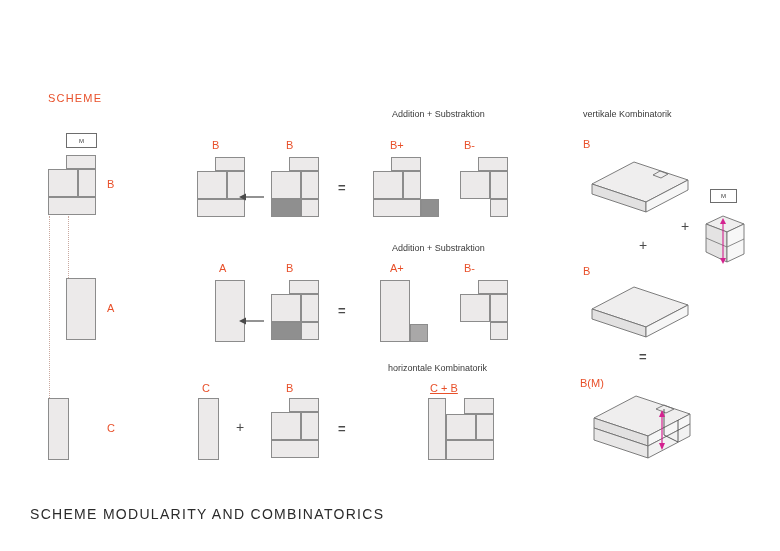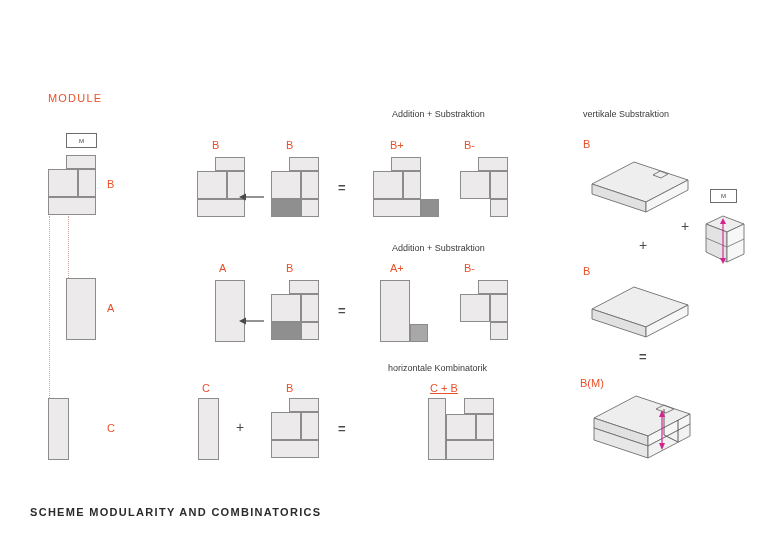--- a/index.html
+++ b/index.html
@@ -28,23 +28,22 @@
     font-size: 11px;
     font-weight: 400;
   }
   .label-dark {
     color: #3a3a3a;
     font-size: 9px;
     font-weight: 400;
   }
   .footer {
     color: #2b2b2b;
-    font-size: 11px;
+    font-size: 14px;
     letter-spacing: 1.3px;
-    font-weight: bold;
   }
   .op {
     color: #4a4a4a;
     font-size: 14px;
     line-height: 1;
     font-weight: 400;
   }
   .op-eq {
     color: #4a4a4a;
     font-size: 13px;
@@ -77,26 +76,26 @@
 
   .dotline {
     position: absolute;
     border-left: 1px dotted #c9a9a0;
   }
   .arrow-left svg, .iso svg { display: block; }
 </style>
 </head>
 <body>
 
-<div class="abs title-red" style="left:48px; top:92px;">MODULE</div>
+<div class="abs title-red" style="left:48px; top:92px;">SCHEME</div>
 
 <div class="abs label-dark" style="left:392px; top:109px;">Addition + Substraktion</div>
 <div class="abs label-dark" style="left:392px; top:243px;">Addition + Substraktion</div>
 <div class="abs label-dark" style="left:388px; top:363px;">horizontale Kombinatorik</div>
-<div class="abs label-dark" style="left:583px; top:109px;">vertikale Substraktion</div>
+<div class="abs label-dark" style="left:583px; top:109px;">vertikale Kombinatorik</div>
 
 <div class="abs m-box" style="left:66px; top:133px; width:29px; height:13px;">M</div>
 
 <div class="abs" style="left:48px; top:155px; width:48px; height:60px;">
   <div class="pc" style="left:18px; top:0px; width:30px; height:14px;"></div>
   <div class="pc" style="left:0px; top:14px; width:30px; height:28px;"></div>
   <div class="pc" style="left:30px; top:14px; width:18px; height:28px;"></div>
   <div class="pc" style="left:0px; top:42px; width:48px; height:18px;"></div>
 </div>
 <div class="abs label-red" style="left:107px; top:178px;">B</div>

